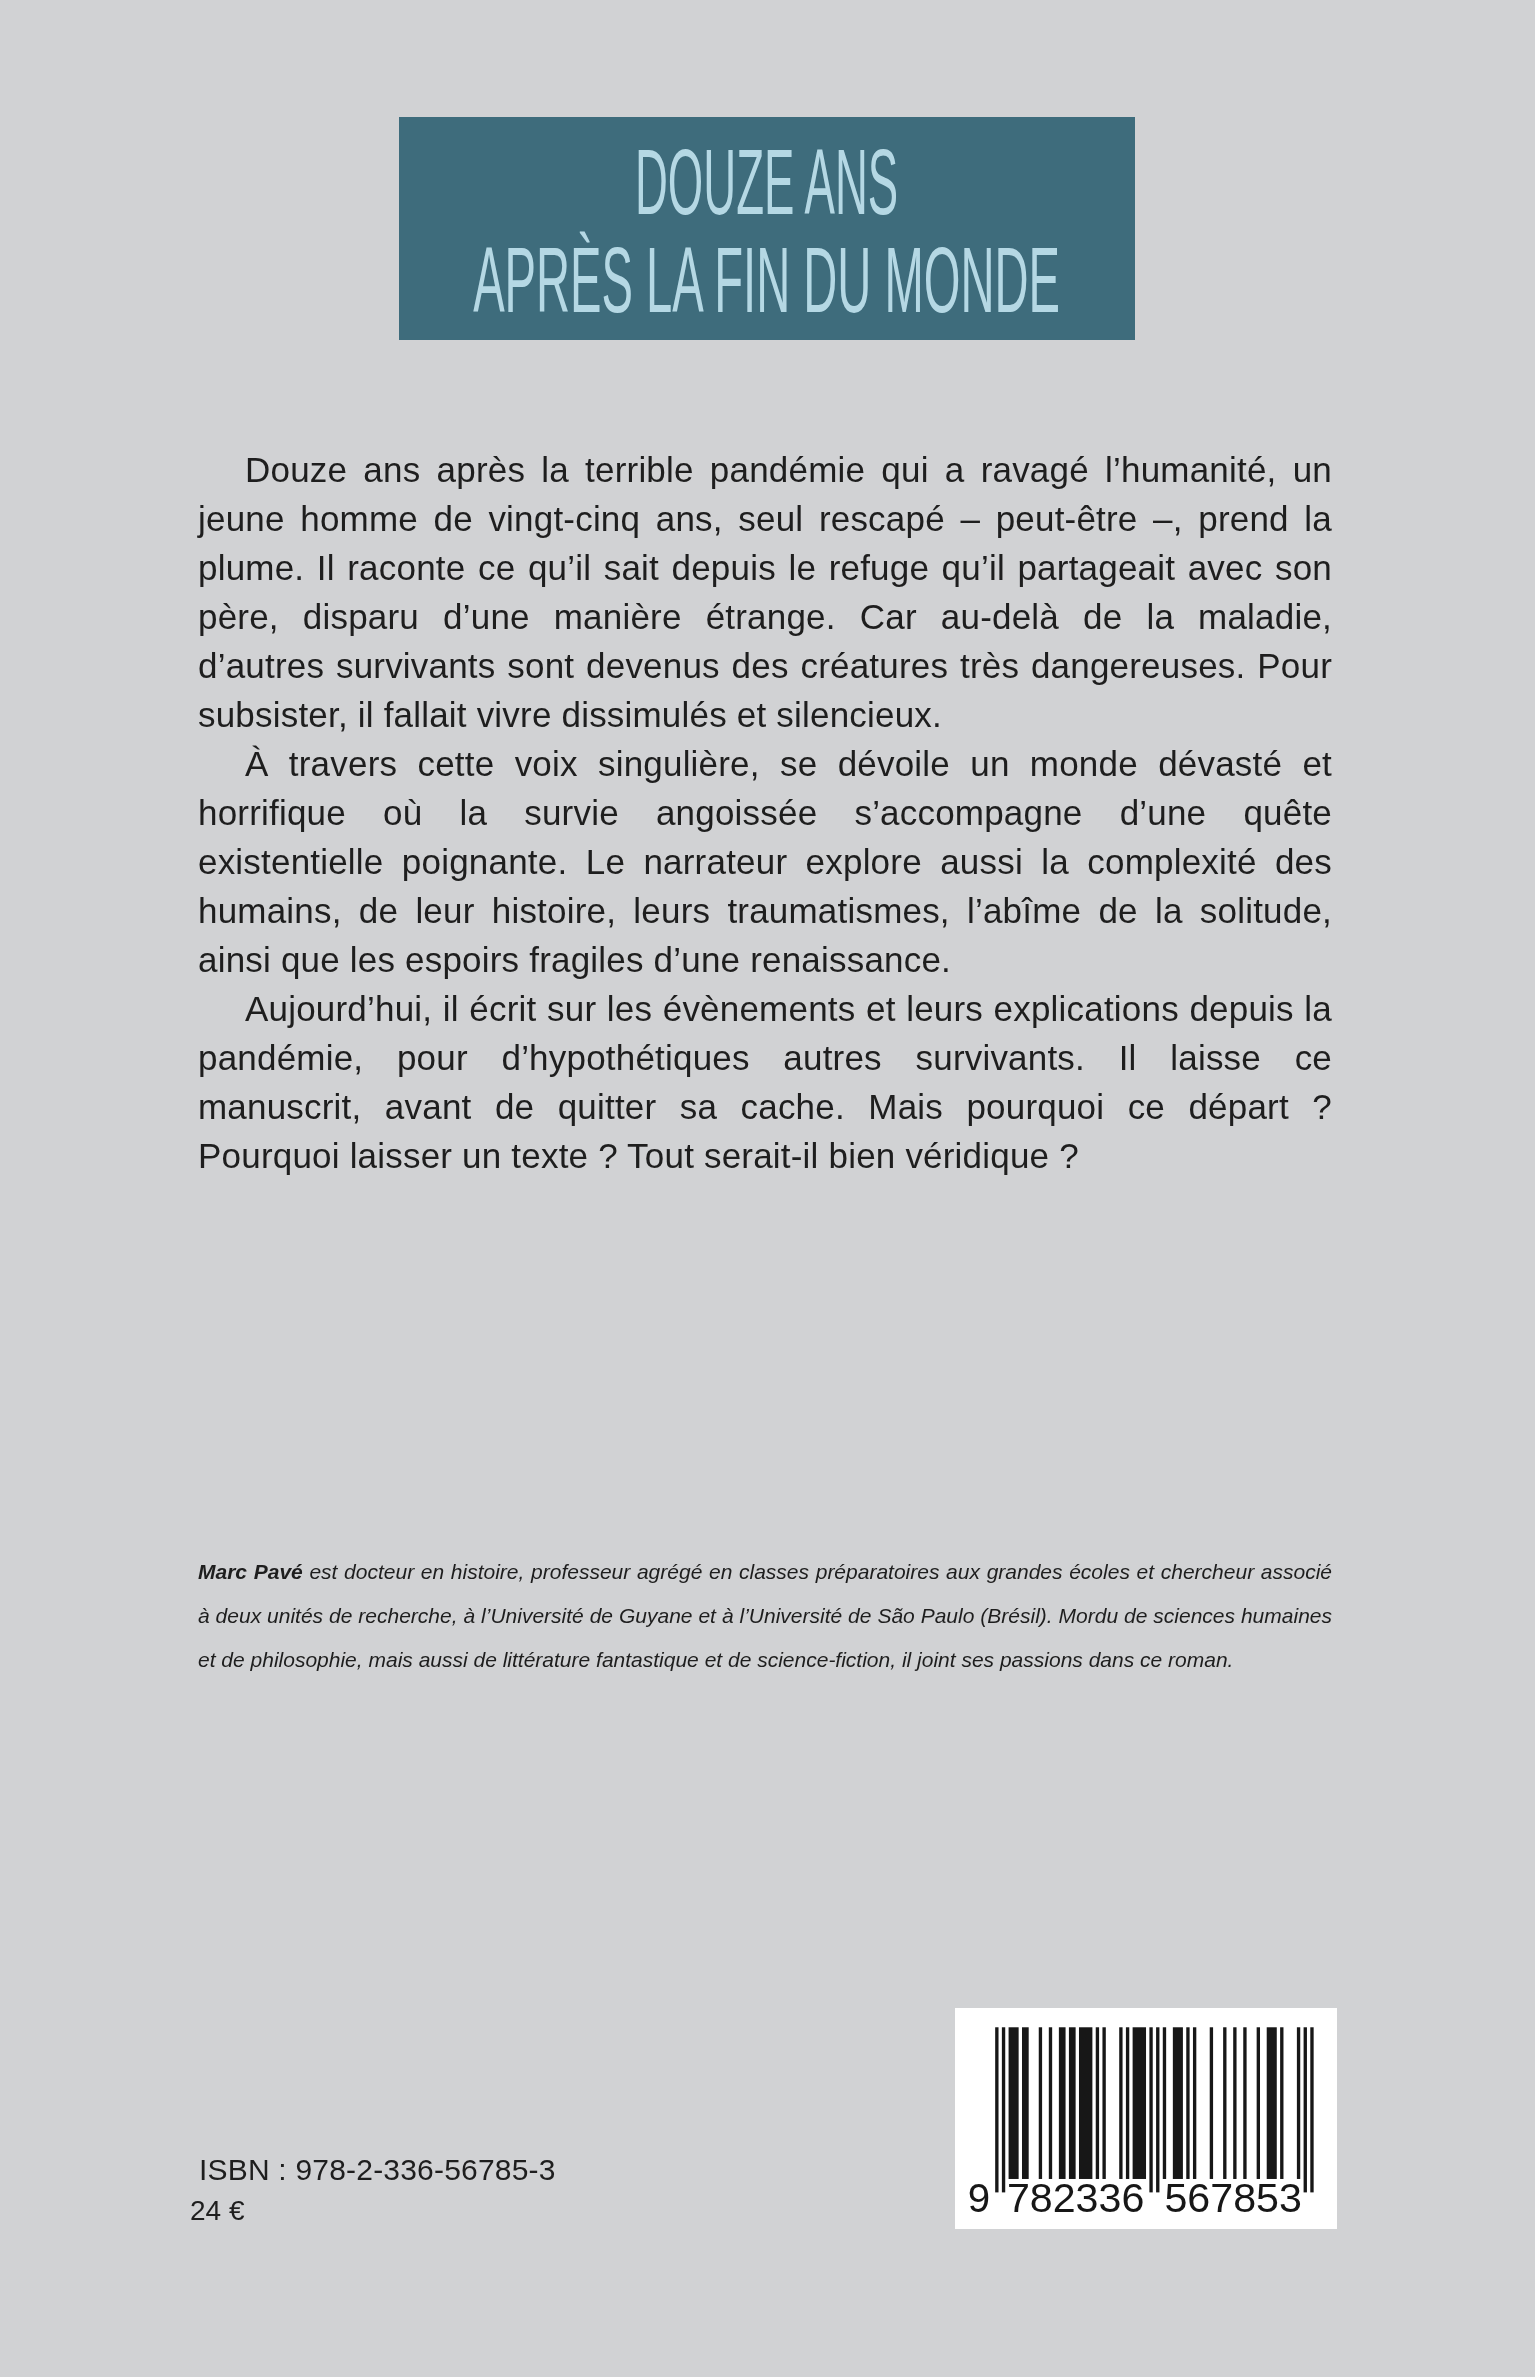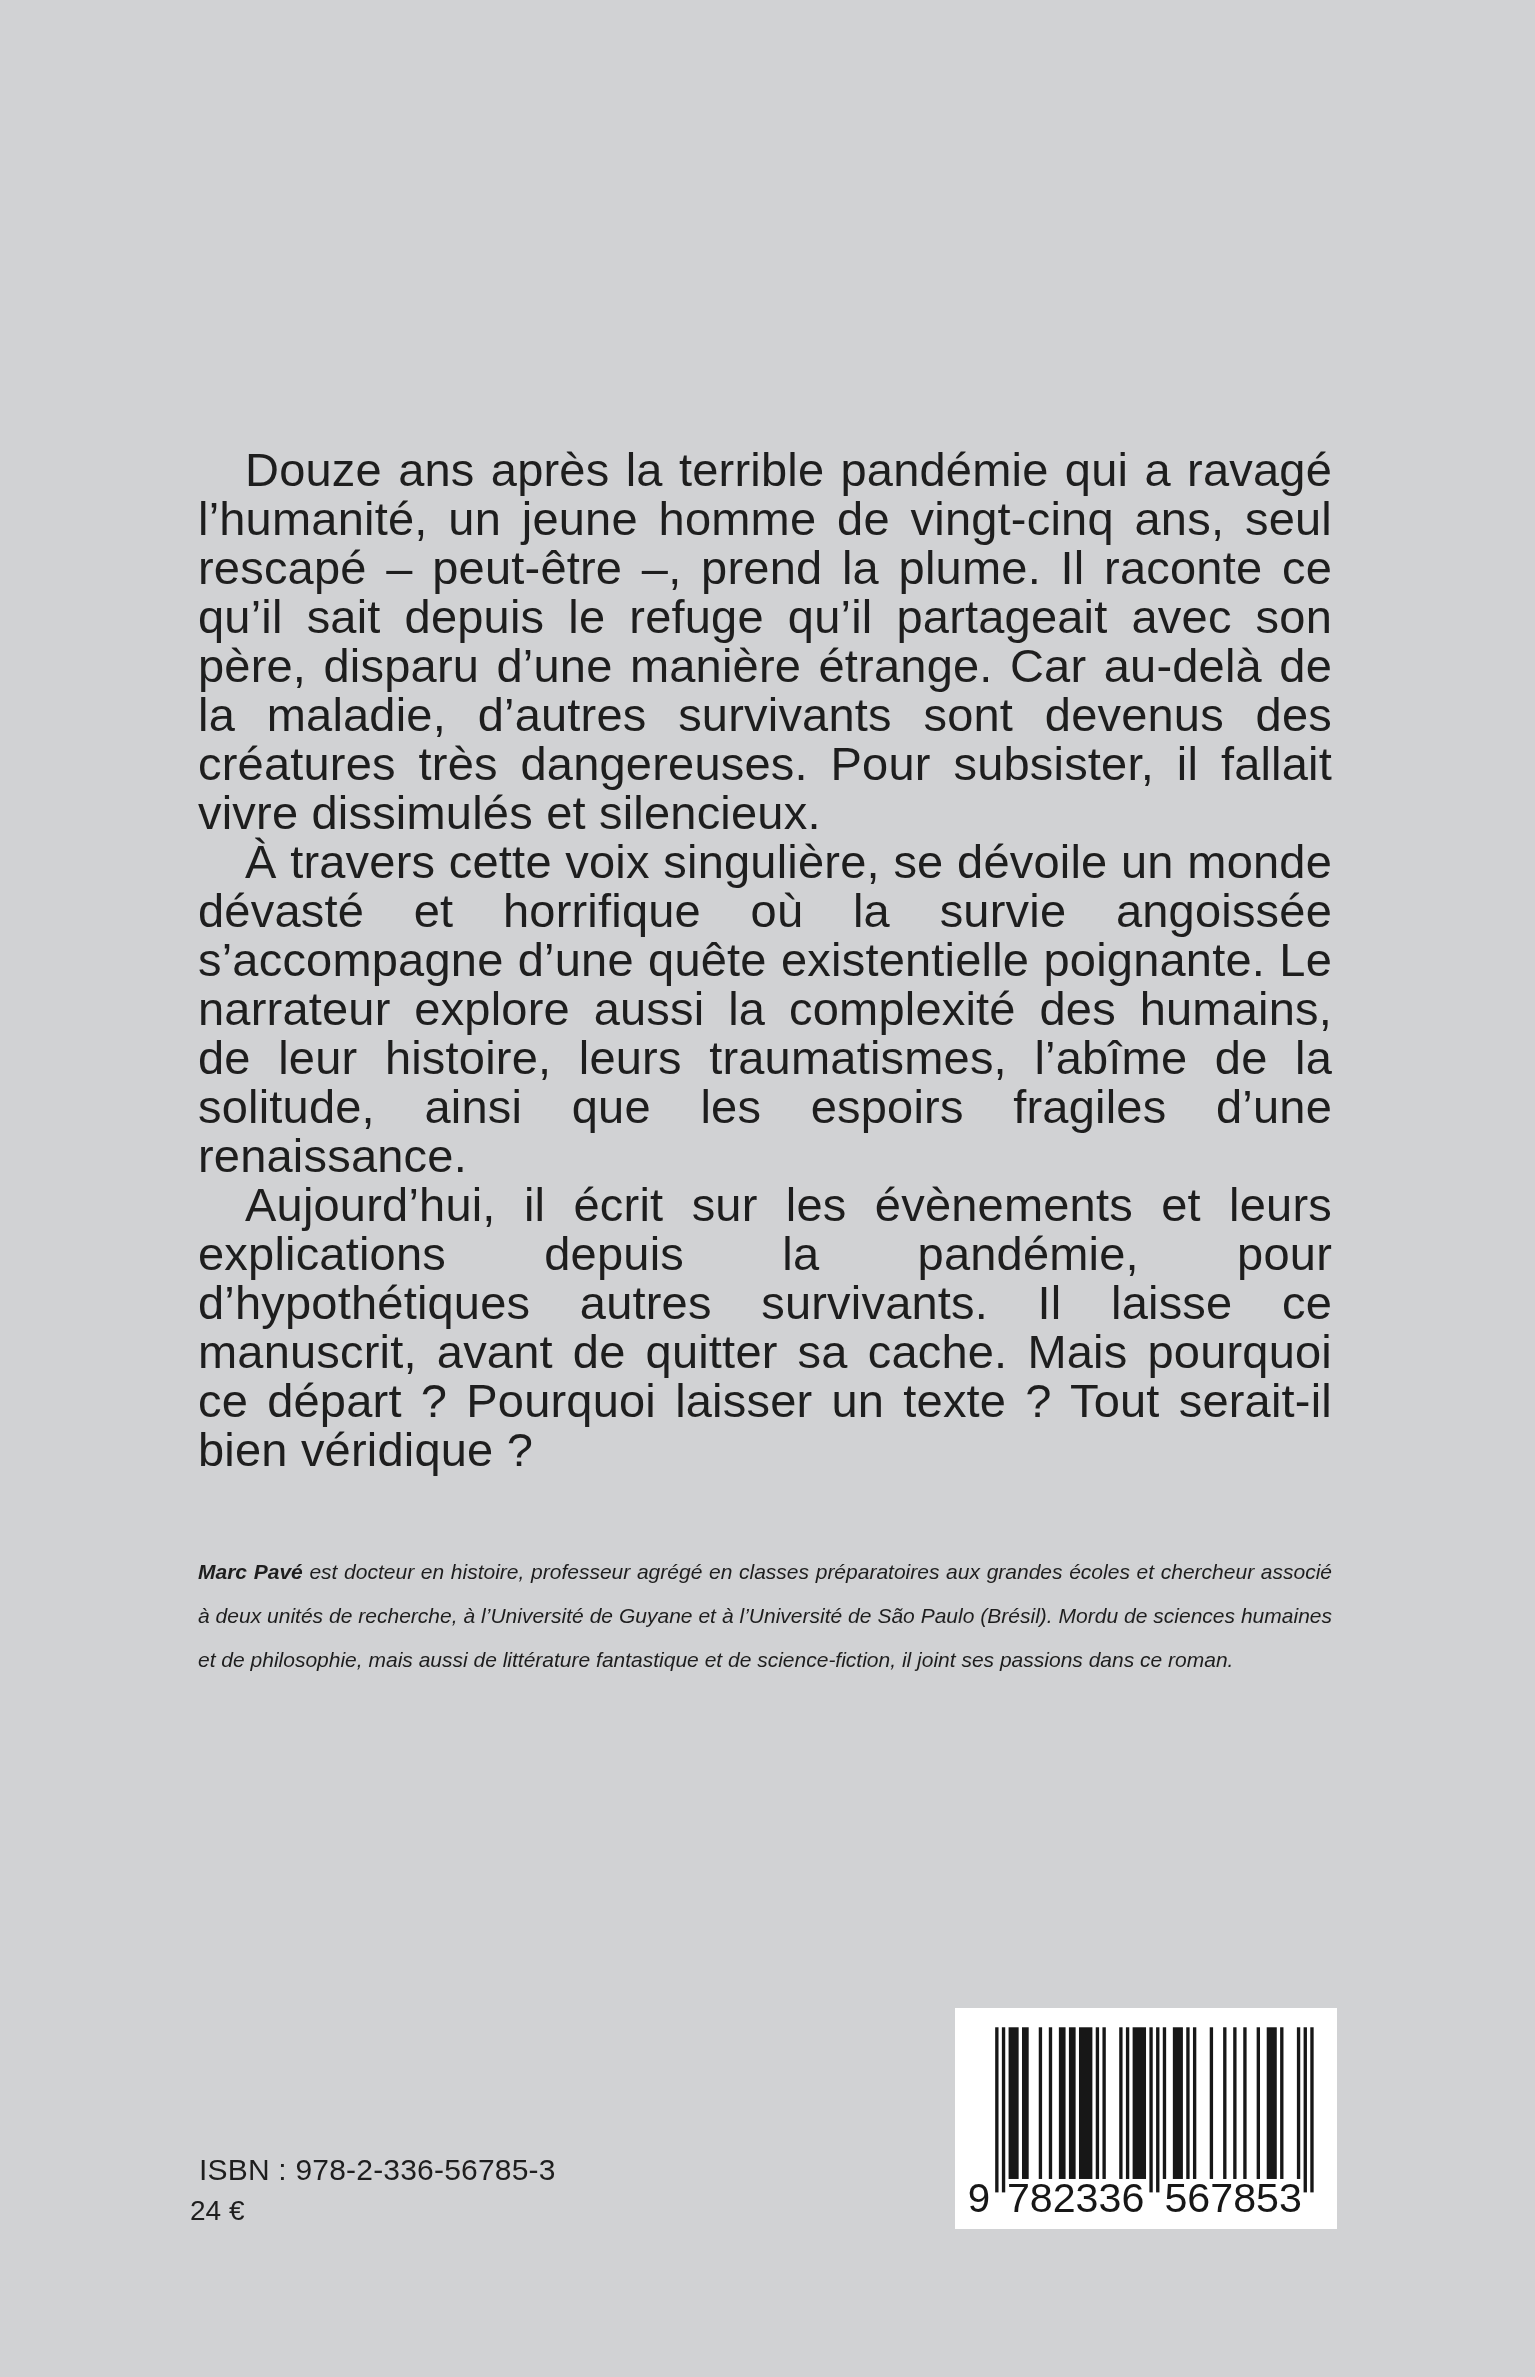--- a/index.html
+++ b/index.html
@@ -31,21 +31,21 @@
     font-size: 110px;
     font-weight: 400;
   }
 
   
   .synopsis {
     position: absolute;
     left: 198px;
     top: 445px;
     width: 1134px;
-    font-size: 47px;
+    font-size: 35px;
     line-height: 49px;
     text-align: justify;
     text-align-last: left;
     letter-spacing: 0.2px;
   }
   .synopsis p {
     margin: 0;
     text-indent: 47px;
   }
 
@@ -98,20 +98,26 @@
     font-size: 48px;
     fill: #171717;
   }
   .barcode-svg rect { fill: #171717; }
 </style>
 </head>
 <body>
 
 <div class="page">
 
+  <div class="title-panel">
+    <svg class="title-svg" width="736" height="223" viewBox="0 0 877 266">
+      <text x="281" y="116" textLength="314" lengthAdjust="spacingAndGlyphs">DOUZE ANS</text>
+      <text x="88" y="233" textLength="700" lengthAdjust="spacingAndGlyphs">APRÈS LA FIN DU MONDE</text>
+    </svg>
+  </div>
 
   <div class="synopsis">
     <p>Douze ans après la terrible pandémie qui a ravagé l’humanité, un jeune homme de vingt-cinq ans, seul rescapé – peut-être –, prend la plume. Il raconte ce qu’il sait depuis le refuge qu’il partageait avec son père, disparu d’une manière étrange. Car au-delà de la maladie, d’autres survivants sont devenus des créatures très dangereuses. Pour subsister, il fallait vivre dissimulés et silencieux.</p>
     <p>À travers cette voix singulière, se dévoile un monde dévasté et horrifique où la survie angoissée s’accompagne d’une quête existentielle poignante. Le narrateur explore aussi la complexité des humains, de leur histoire, leurs traumatismes, l’abîme de la solitude, ainsi que les espoirs fragiles d’une renaissance.</p>
     <p>Aujourd’hui, il écrit sur les évènements et leurs explications depuis la pandémie, pour d’hypothétiques autres survivants. Il laisse ce manuscrit, avant de quitter sa cache. Mais pourquoi ce départ&nbsp;? Pourquoi laisser un texte&nbsp;? Tout serait-il bien véridique&nbsp;?</p>
   </div>
 
   <div class="author-bio">
     <p><span class="author-name">Marc Pavé</span><span> est docteur en histoire, professeur agrégé en classes préparatoires aux grandes écoles et chercheur associé à deux unités de recherche, à l’Université de Guyane et à l’Université de São Paulo (Brésil). Mordu de sciences humaines et de philosophie, mais aussi de littérature fantastique et de science-fiction, il joint ses passions dans ce roman.</span></p>
   </div>

